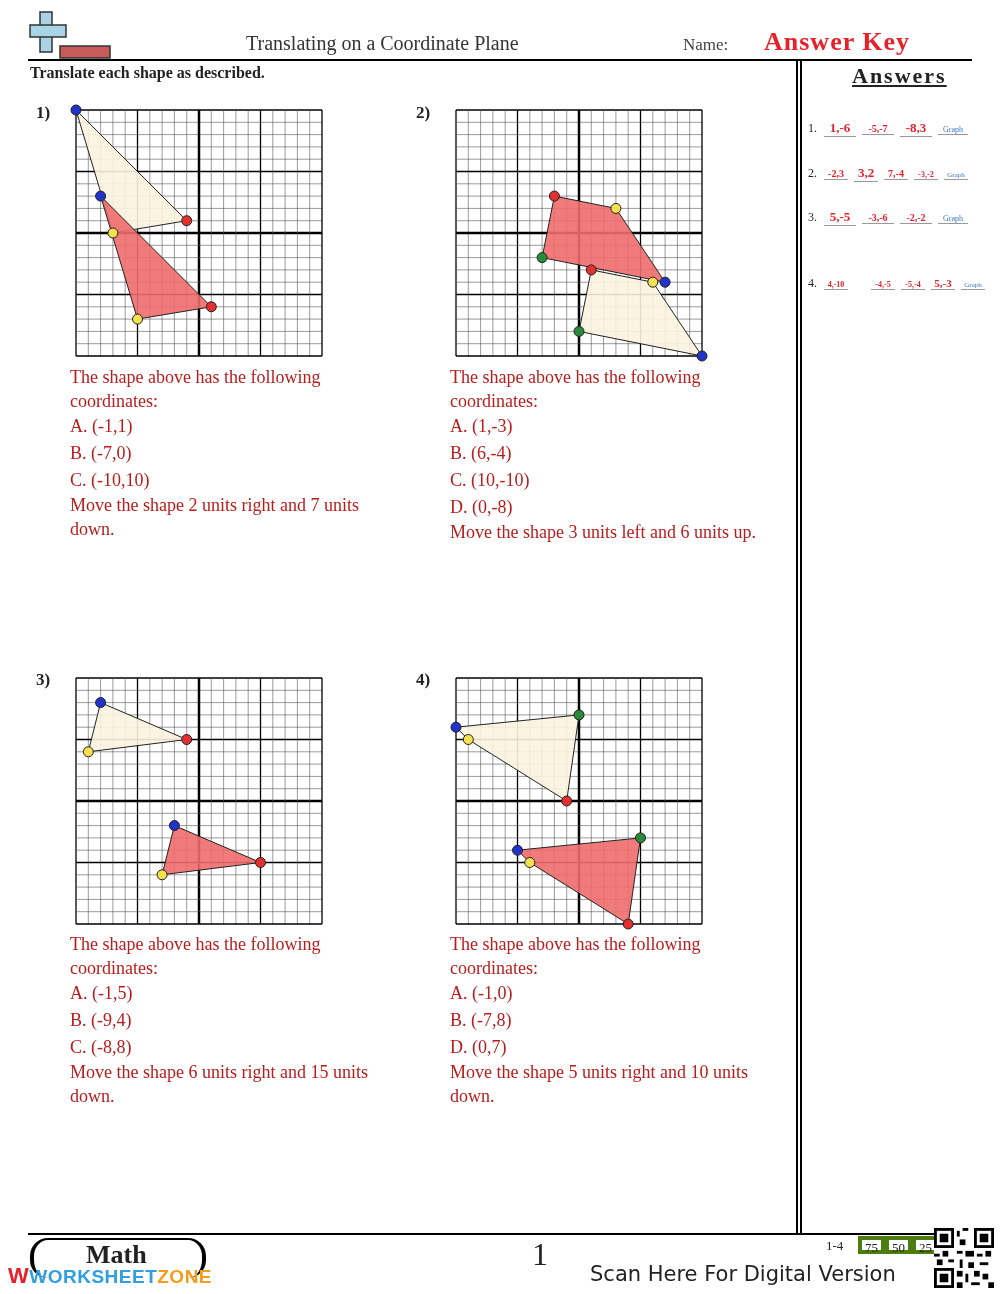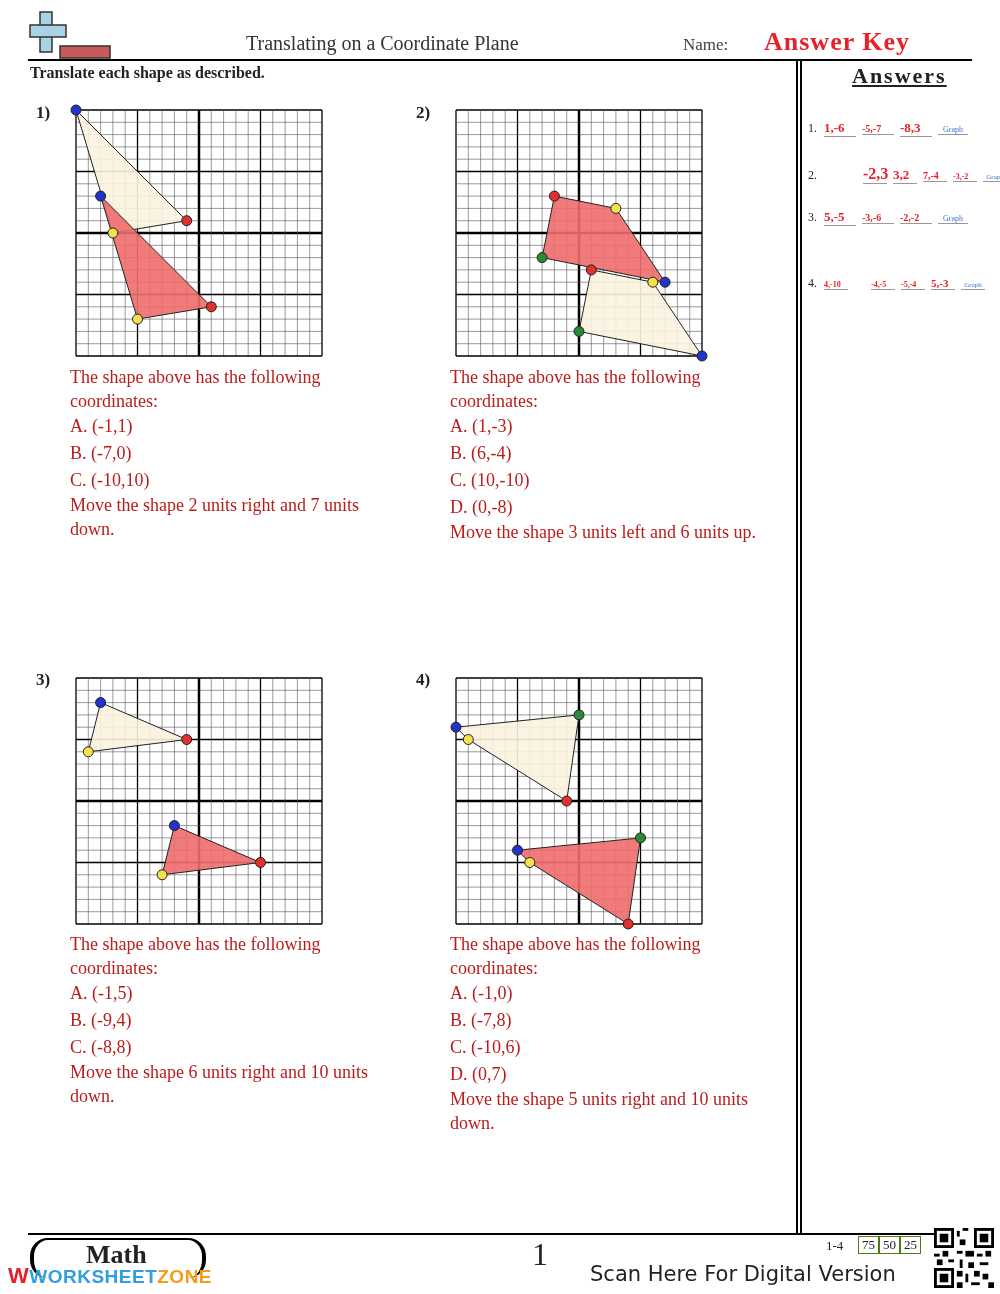--- a/index.html
+++ b/index.html
@@ -12,40 +12,40 @@
   .answer-key { position: absolute; left: 764px; top: 27px; font-size: 26px; font-weight: bold; color: #e8202a; letter-spacing: 1px; }
   .header-rule { position: absolute; left: 28px; top: 59px; width: 944px; height: 2px; background: #000; }
 
   .instructions { position: absolute; left: 30px; top: 64px; font-size: 16px; font-weight: bold; }
 
   .vdivider { position: absolute; left: 796px; top: 61px; width: 6px; height: 1173px; border-left: 2px solid #000; border-right: 2px solid #000; }
 
   .answers-title { position: absolute; left: 852px; top: 63px; font-size: 22px; font-weight: bold; letter-spacing: 2px; text-decoration: underline; }
   .ans-row { position: absolute; left: 808px; font-size: 12px; display: flex; align-items: baseline; gap: 0; white-space: nowrap; }
   .ans-num { width: 16px; color: #222; font-size: 12px; }
-  .ans-cell { display: inline-block; border-bottom: 1px solid #999; color: #e8202a; font-weight: bold; margin-right: 6px; }
+  .ans-cell { display: inline-block; text-align: center; border-bottom: 1px solid #999; color: #e8202a; font-weight: bold; margin-right: 6px; }
   .ans-graph { display: inline-block; border-bottom: 1px solid #999; color: #3a76c9; font-size: 8px; text-align: center; }
 
   .problem-num { position: absolute; font-size: 17px; font-weight: bold; }
   .grid-svg { position: absolute; }
   .ptext { position: absolute; font-size: 18px; line-height: 27px; color: #b91c1c; font-family: "Liberation Serif", serif; }
   .ptext .line { display: block; }
   .ptext .wrap { display: block; line-height: 23.5px; }
 
   .footer-rule { position: absolute; left: 28px; top: 1233px; width: 944px; height: 2px; background: #000; }
   .math-box { position: absolute; left: 30px; top: 1238px; width: 176px; height: 40px; border: 4px solid #000; border-radius: 18px; border-bottom: none; border-top-width: 2px; }
   .math-label { position: absolute; left: 86px; top: 1240px; font-size: 26px; font-weight: bold; }
   .brand { position: absolute; left: 8px; top: 1263px; font-family: "Liberation Sans", sans-serif; font-weight: bold; font-size: 19px; color: #2f9fe0; letter-spacing: 0.5px; }
   .brand .zone { color: #f59d1b; }
   .brand .w { color: #e8202a; font-size: 22px; }
   .page-num { position: absolute; left: 532px; top: 1236px; font-size: 32px; }
   .scan-text { position: absolute; left: 590px; top: 1262px; font-family: "DejaVu Sans", sans-serif; font-size: 21px; color: #222; }
   .score-label { position: absolute; left: 826px; top: 1238px; font-size: 13px; }
   .score-table { position: absolute; left: 858px; top: 1236px; display: flex; font-size: 13px; }
-  .score-table span { border: 1px solid #4d7c0f; padding: 0 3px; height: 18px; line-height: 16px; }
+  .score-table span { border: 4px solid #4d7c0f; padding: 0 3px; height: 18px; line-height: 16px; }
   .qr { position: absolute; left: 934px; top: 1228px; width: 60px; height: 60px; }
 </style>
 </head>
 <body>
 
 <svg class="logo" viewBox="0 0 84 50">
   <rect x="12" y="2" width="12" height="40" fill="#a8d4e6" stroke="#333" stroke-width="1.5"></rect>
   <rect x="2" y="15" width="36" height="12" fill="#a8d4e6" stroke="#333" stroke-width="1.5"></rect>
   <rect x="32" y="36" width="50" height="12" fill="#c75a5a" stroke="#333" stroke-width="1.5"></rect>
 </svg>
@@ -63,21 +63,21 @@
 
 <div class="ans-row" style="top:120px;">
   <span class="ans-num">1.</span>
   <span class="ans-cell" style="width:32px;font-size:13px;">1,-6</span>
   <span class="ans-cell" style="width:32px;font-size:10px;">-5,-7</span>
   <span class="ans-cell" style="width:32px;font-size:13px;">-8,3</span>
   <span class="ans-graph" style="width:30px;">Graph</span>
 </div>
 <div class="ans-row" style="top:165px;">
   <span class="ans-num">2.</span>
-  <span class="ans-cell" style="width:24px;font-size:16px;margin-right:6px;margin-left:39px;">-2,3</span>
+  <span class="ans-cell" style="width:24px;font-size:10px;margin-right:6px;">-2,3</span>
   <span class="ans-cell" style="width:24px;font-size:13px;margin-right:6px;">3,2</span>
   <span class="ans-cell" style="width:24px;font-size:10px;margin-right:6px;">7,-4</span>
   <span class="ans-cell" style="width:24px;font-size:8px;margin-right:6px;">-3,-2</span>
   <span class="ans-graph" style="width:24px;font-size:7px;">Graph</span>
 </div>
 <div class="ans-row" style="top:209px;">
   <span class="ans-num">3.</span>
   <span class="ans-cell" style="width:32px;font-size:13px;">5,-5</span>
   <span class="ans-cell" style="width:32px;font-size:10px;">-3,-6</span>
   <span class="ans-cell" style="width:32px;font-size:10px;">-2,-2</span>
@@ -335,29 +335,28 @@
   <span class="line">C. (10,-10)</span>
   <span class="line">D. (0,-8)</span>
   <span class="wrap">Move the shape 3 units left and 6 units up.</span>
 </div>
 <div class="ptext" style="left:70px;top:933px;">
   <span class="wrap">The shape above has the following</span>
   <span class="wrap">coordinates:</span>
   <span class="line">A. (-1,5)</span>
   <span class="line">B. (-9,4)</span>
   <span class="line">C. (-8,8)</span>
-  <span class="wrap">Move the shape 6 units right and 10 units</span>
+  <span class="wrap">Move the shape 6 units right and 15 units</span>
   <span class="wrap">down.</span>
 </div>
 <div class="ptext" style="left:450px;top:933px;">
   <span class="wrap">The shape above has the following</span>
   <span class="wrap">coordinates:</span>
   <span class="line">A. (-1,0)</span>
   <span class="line">B. (-7,8)</span>
-  <span class="line">C. (-10,6)</span>
   <span class="line">D. (0,7)</span>
   <span class="wrap">Move the shape 5 units right and 10 units</span>
   <span class="wrap">down.</span>
 </div>
 
 <div class="footer-rule"></div>
 <div class="math-box"></div>
 <div class="math-label">Math</div>
 <div class="brand">
   <span class="w">W</span><span>WORKSHEET</span><span class="zone">ZONE</span>

